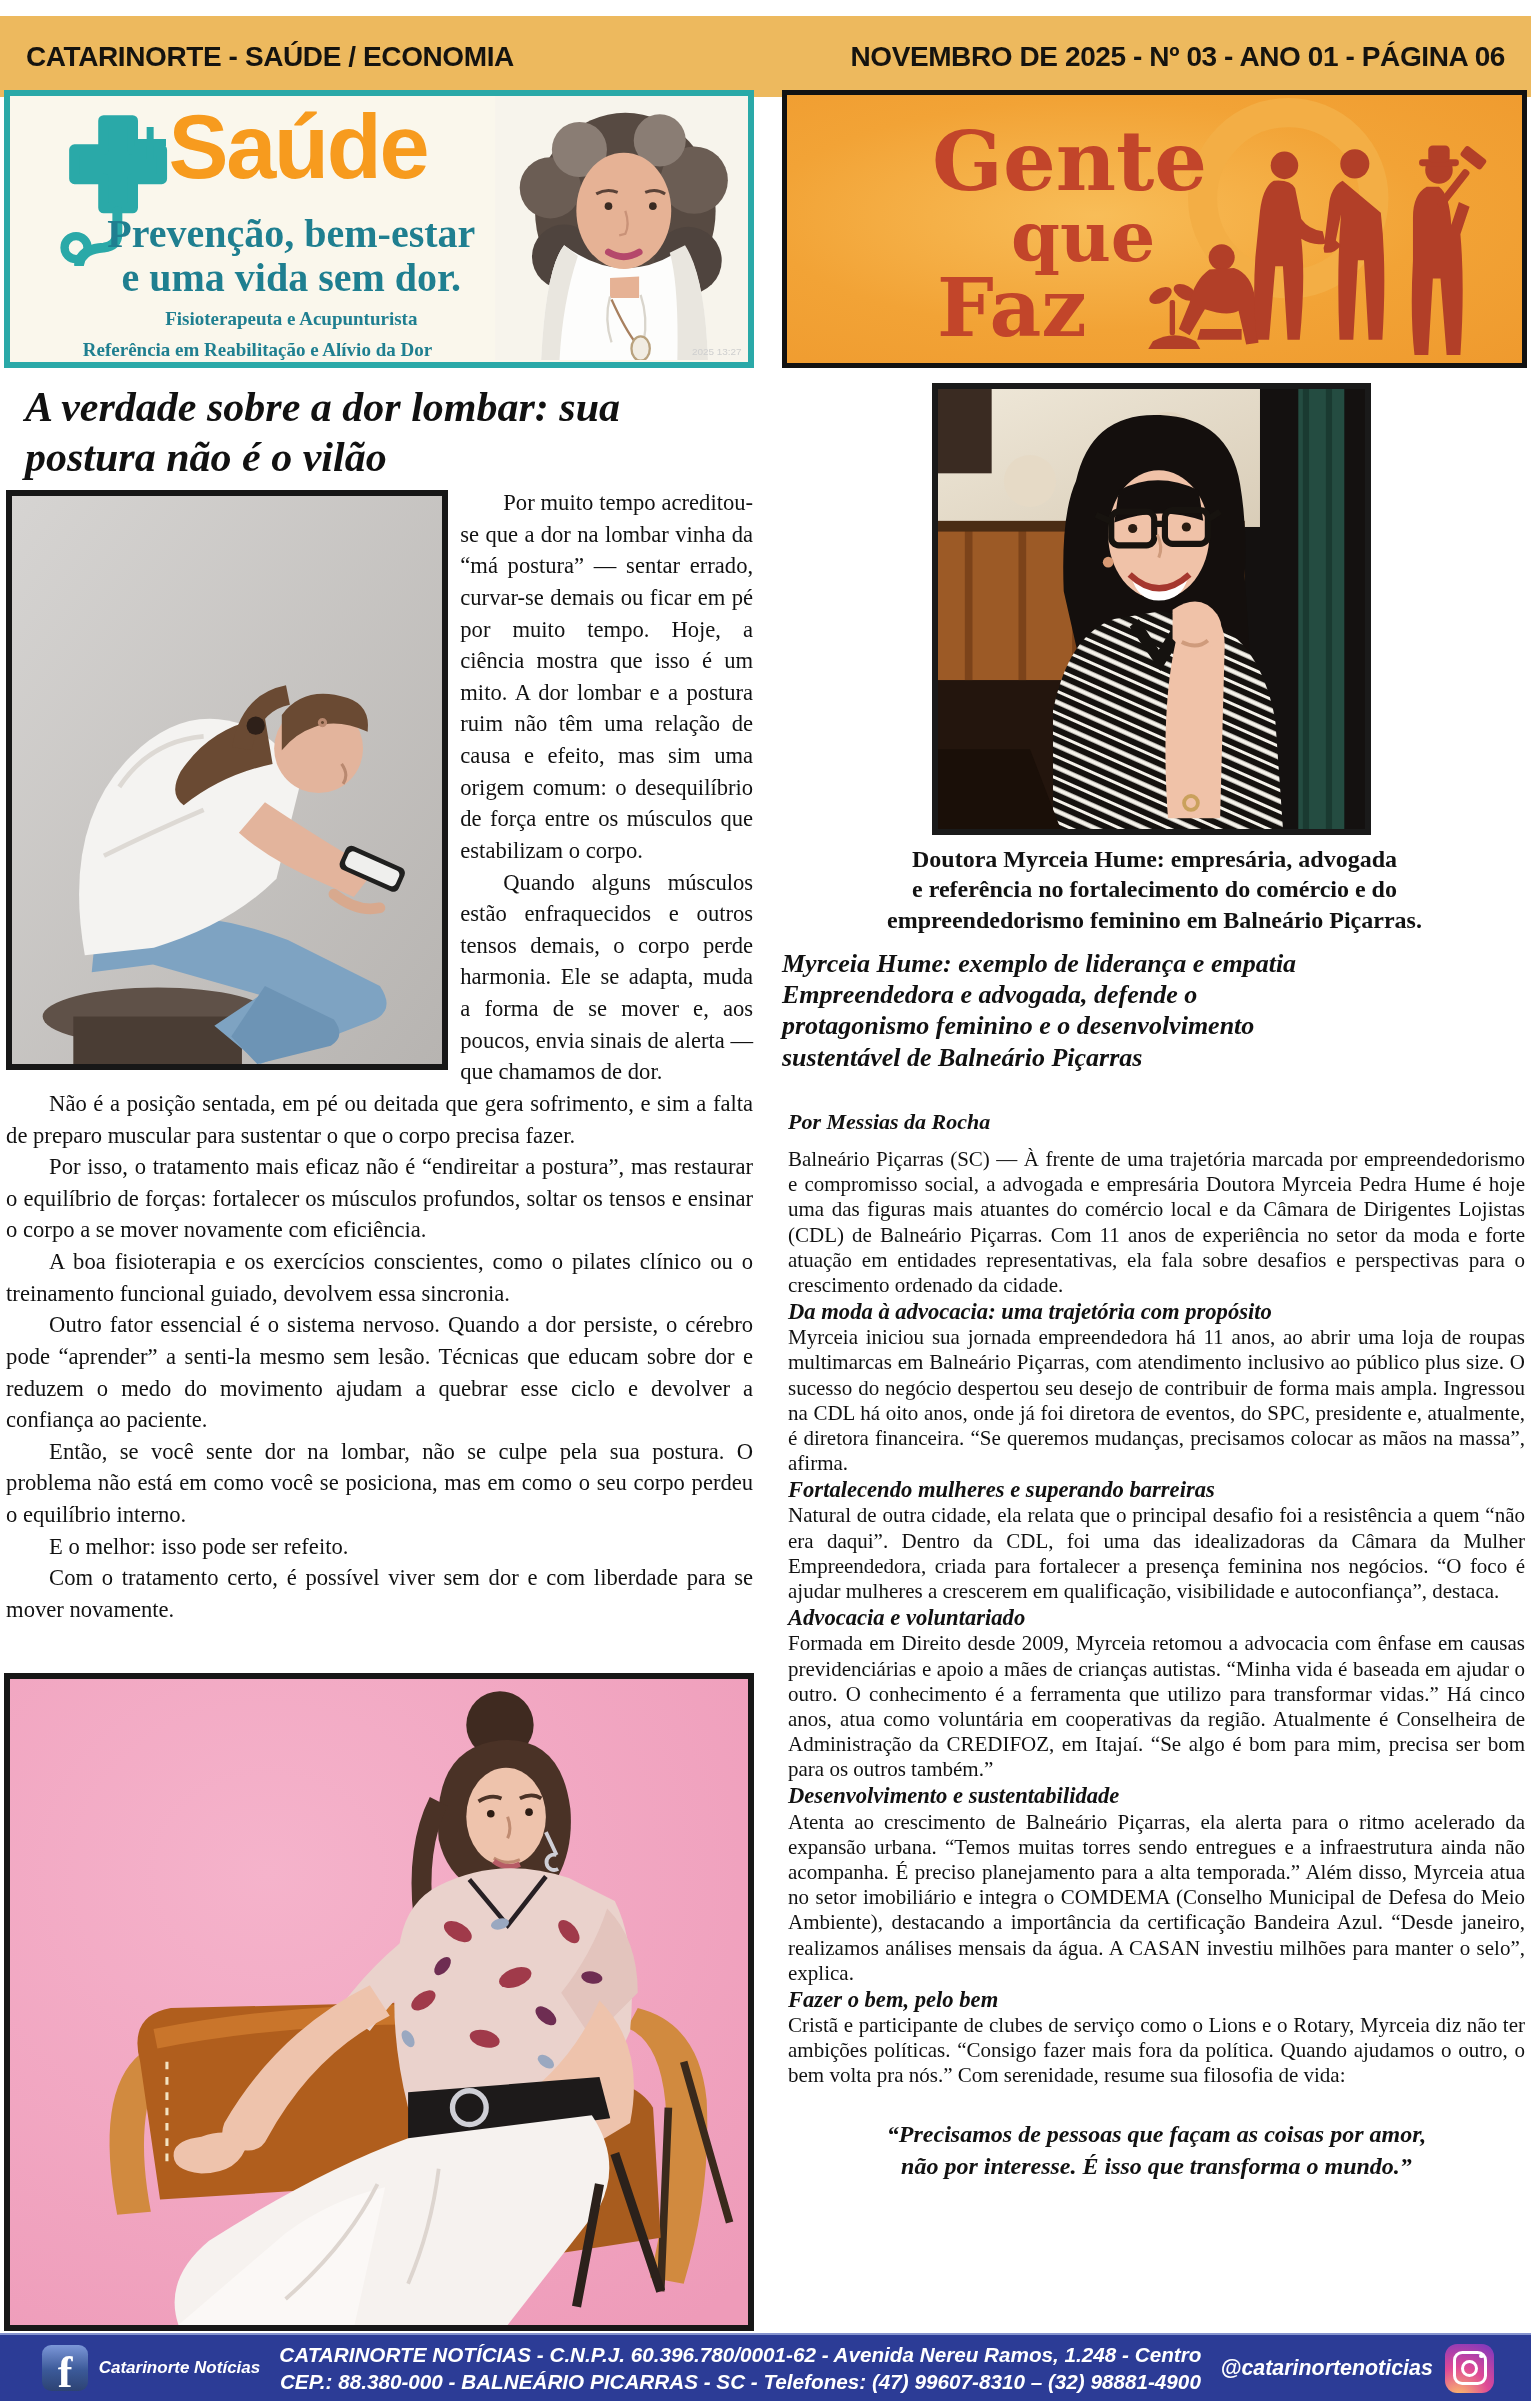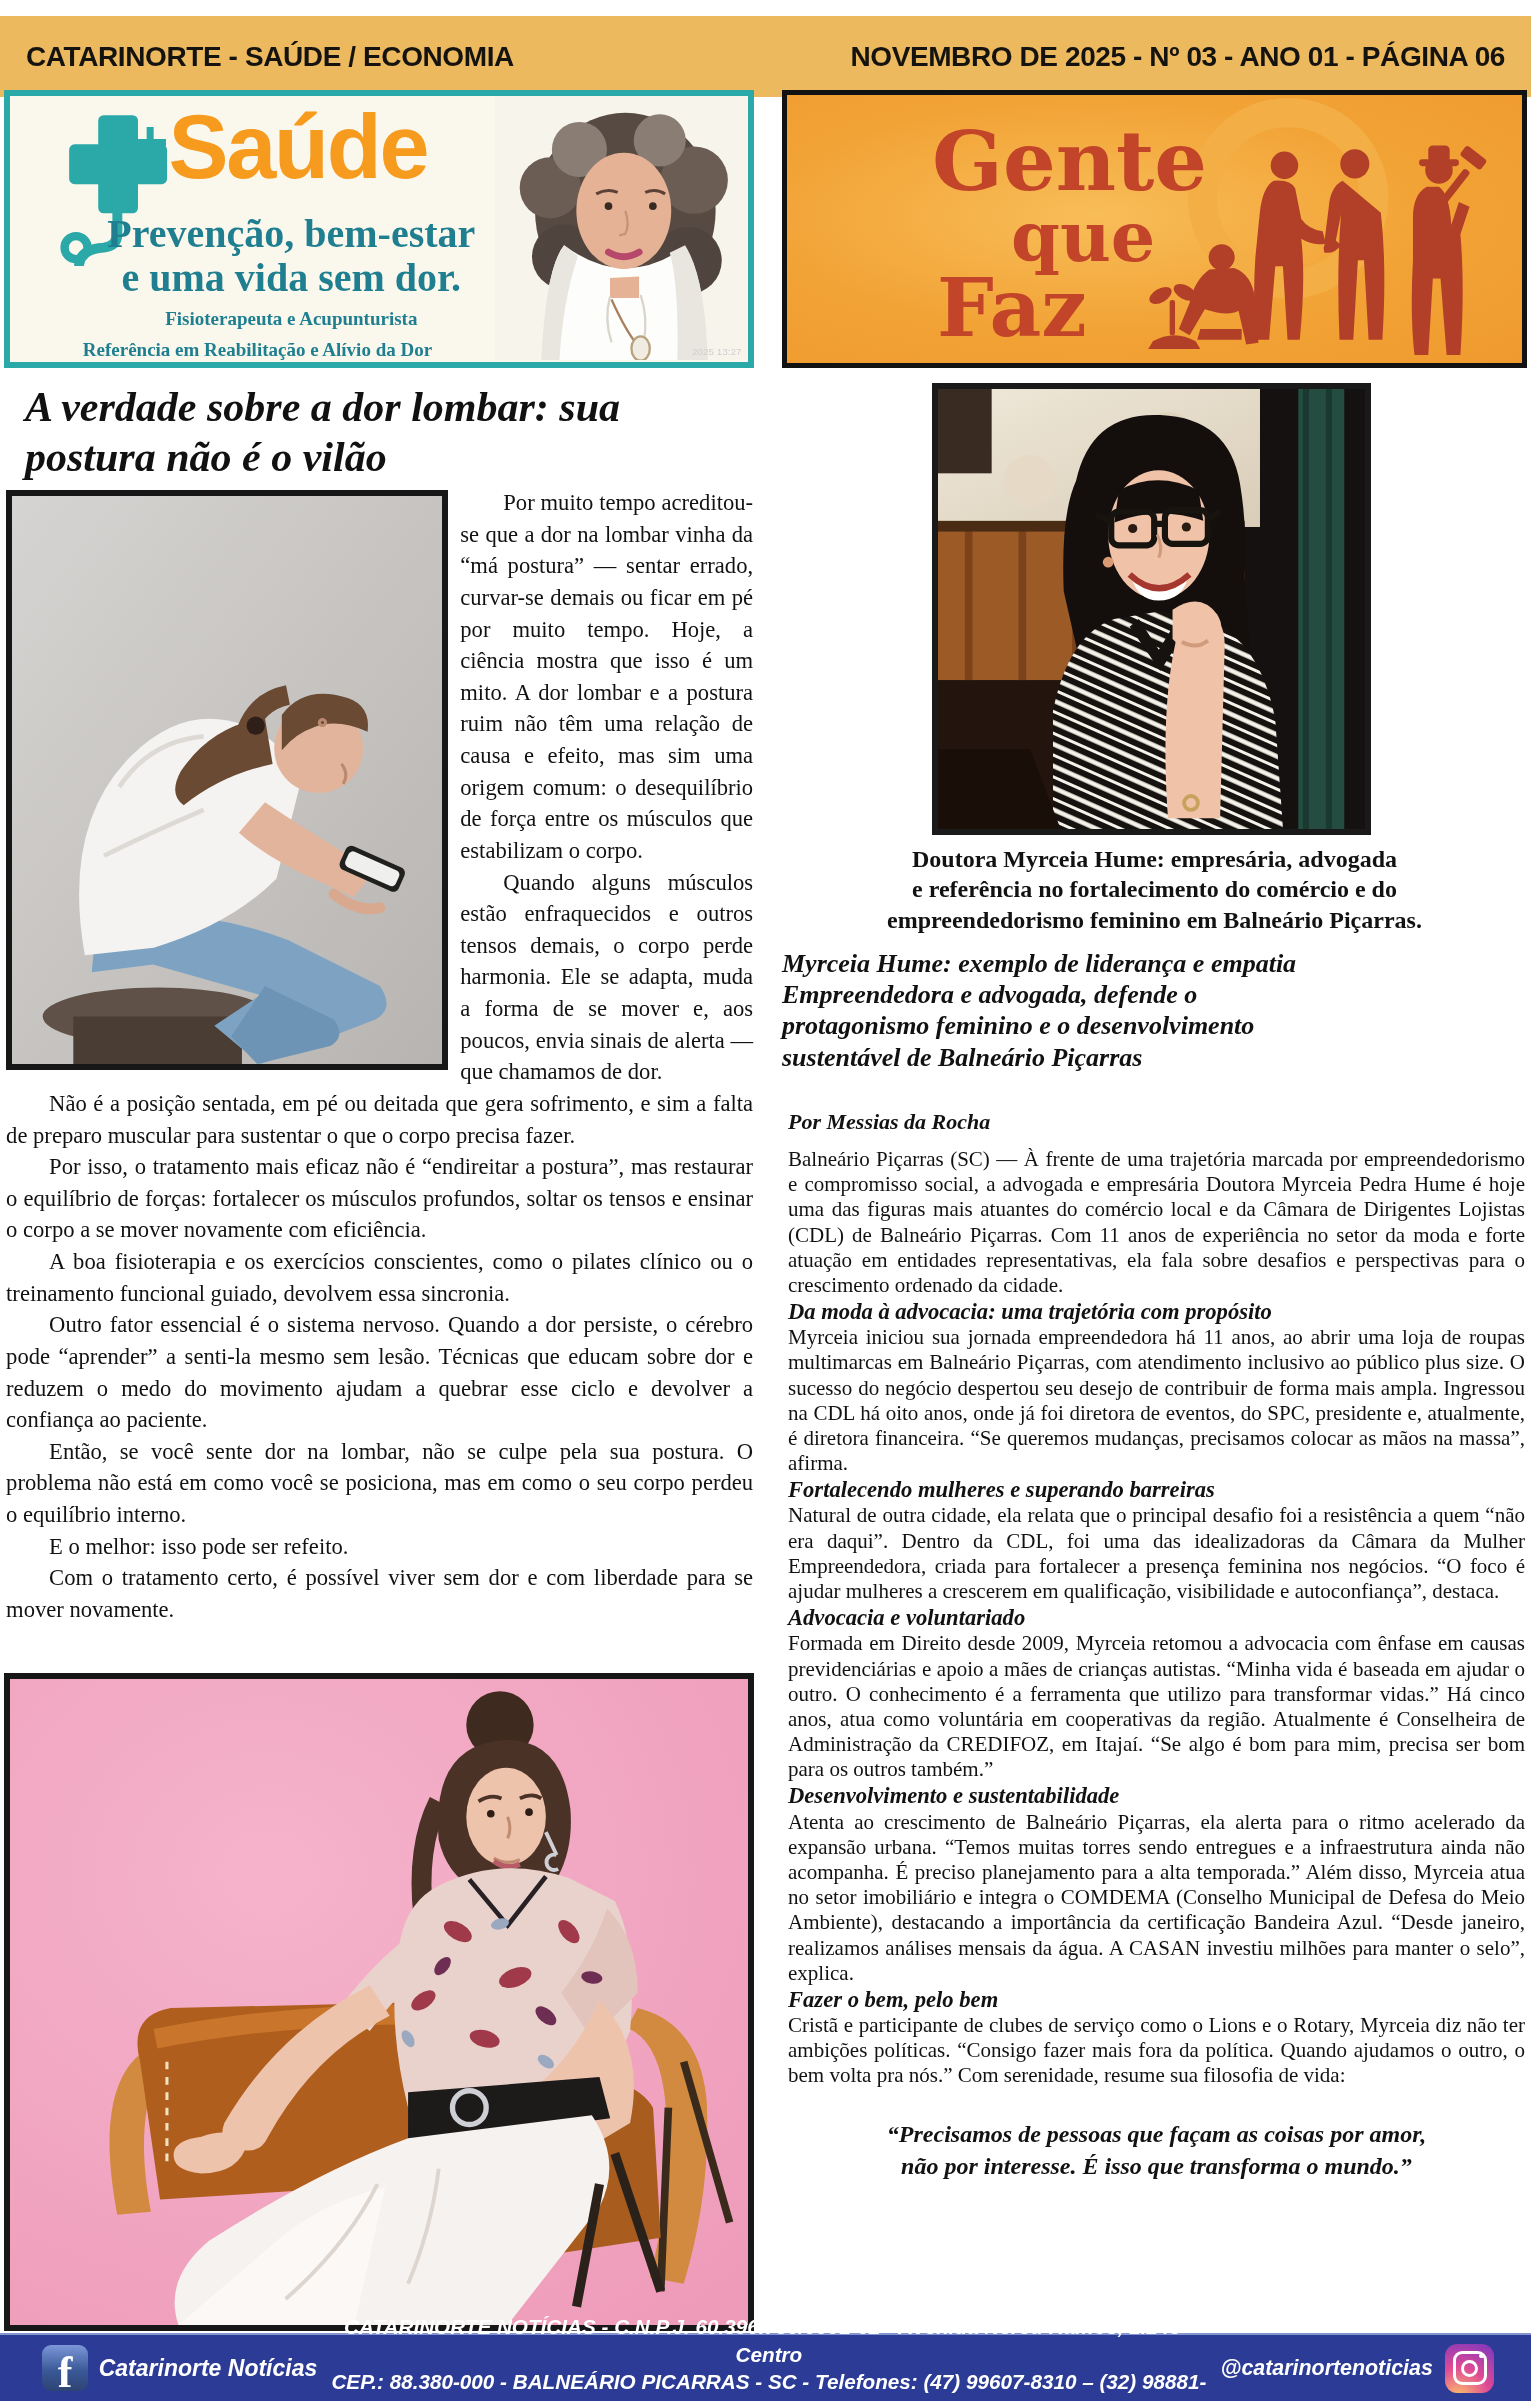--- a/index.html
+++ b/index.html
@@ -72,21 +72,21 @@
 
   
   .footer{position:absolute;left:0;top:2333px;width:1531px;height:68px;background:#2c3c96;
           border-top:2.3px solid #8694cf;box-sizing:border-box;display:flex;align-items:center;
           font-family:"Liberation Sans",sans-serif;color:#ffffff;}
   .fb-icon{width:46px;height:46px;margin-left:42px;border-radius:9.2px;
            background:linear-gradient(180deg,#7c97d8 0%,#3b5998 55%,#2d4373 100%);
            display:flex;align-items:flex-end;justify-content:center;overflow:hidden;}
   .fb-icon span{font-family:"Liberation Serif",serif;font-weight:bold;font-size:44px;
                 color:#fff;line-height:.82;}
-  .fb-label{margin-left:10.7px;font-weight:bold;font-style:italic;font-size:23px;white-space:nowrap;}
+  .fb-label{margin-left:10.7px;font-weight:bold;font-style:italic;font-size:17px;white-space:nowrap;}
   .foot-center{flex:1;text-align:center;font-weight:bold;font-style:italic;
                font-size:20.7px;line-height:1.32;}
   .ig-handle{font-weight:bold;font-style:italic;font-size:21.4px;white-space:nowrap;margin-right:12.2px;}
   .ig-icon{width:49px;height:49px;margin-right:37px;border-radius:12.2px;
            background:radial-gradient(circle at 28% 110%,#fdc468 0%,#df4996 48%,#8a3ab9 90%);
            position:relative;}
   .ig-icon i{position:absolute;left:7.7px;top:7.7px;width:34px;height:34px;border:3.1px solid #fff;
              border-radius:9.2px;box-sizing:border-box;}
   .ig-icon b{position:absolute;left:16px;top:16px;width:17px;height:17px;border:3.1px solid #fff;
              border-radius:50%;box-sizing:border-box;}

